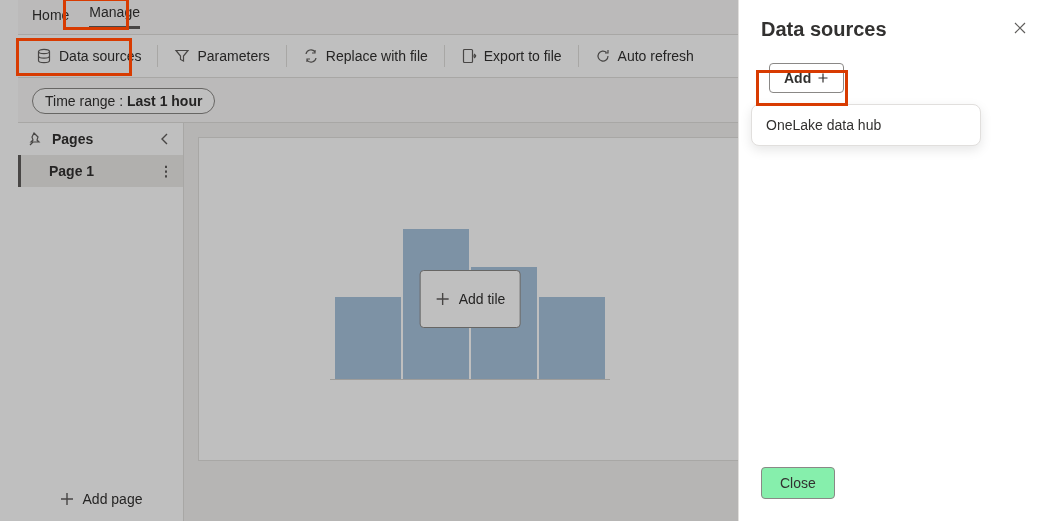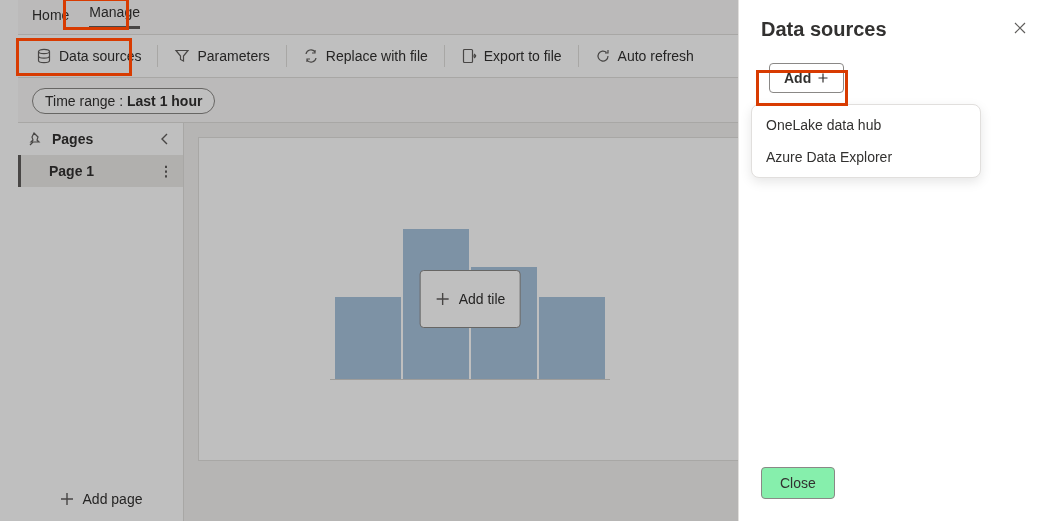--- a/index.html
+++ b/index.html
@@ -366,18 +366,17 @@
     </div>
   </div>
   <div class="add-btn">
     <span>Add</span>
     <svg width="12" height="12" viewBox="0 0 16 16" stroke="currentColor" stroke-width="1.6">
         <path d="M8 2v12M2 8h12"></path>
       </svg>
   </div>
   <div class="dropdown">
     <div class="dropdown-item">OneLake data hub</div>
-    <div class="dropdown-item">Azure Data Explorer</div>
   </div>
   <div class="panel-footer">
     <div class="close-btn">Close</div>
   </div>
 </div>
 
 </body></html>

